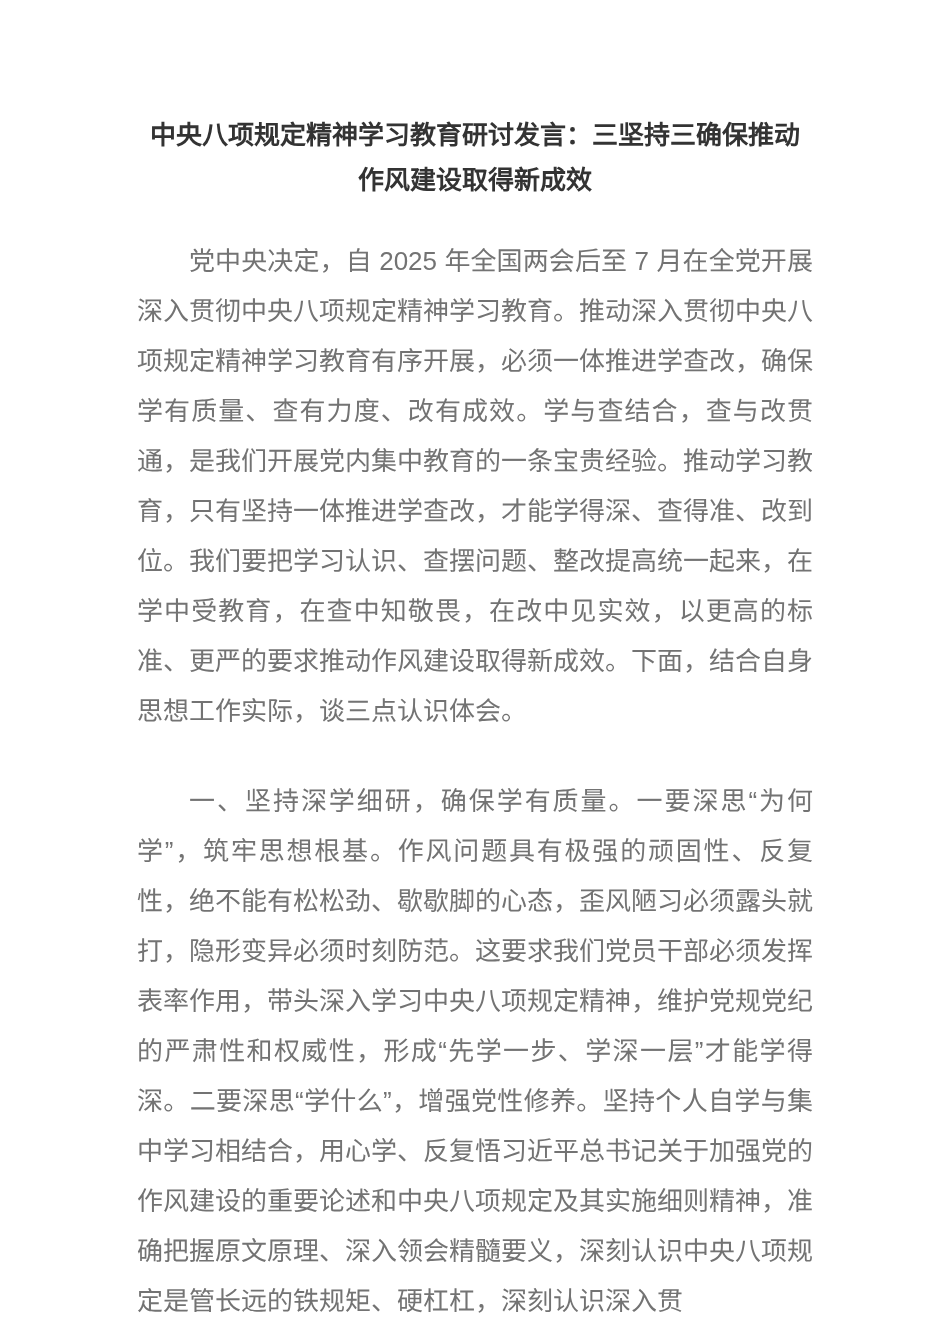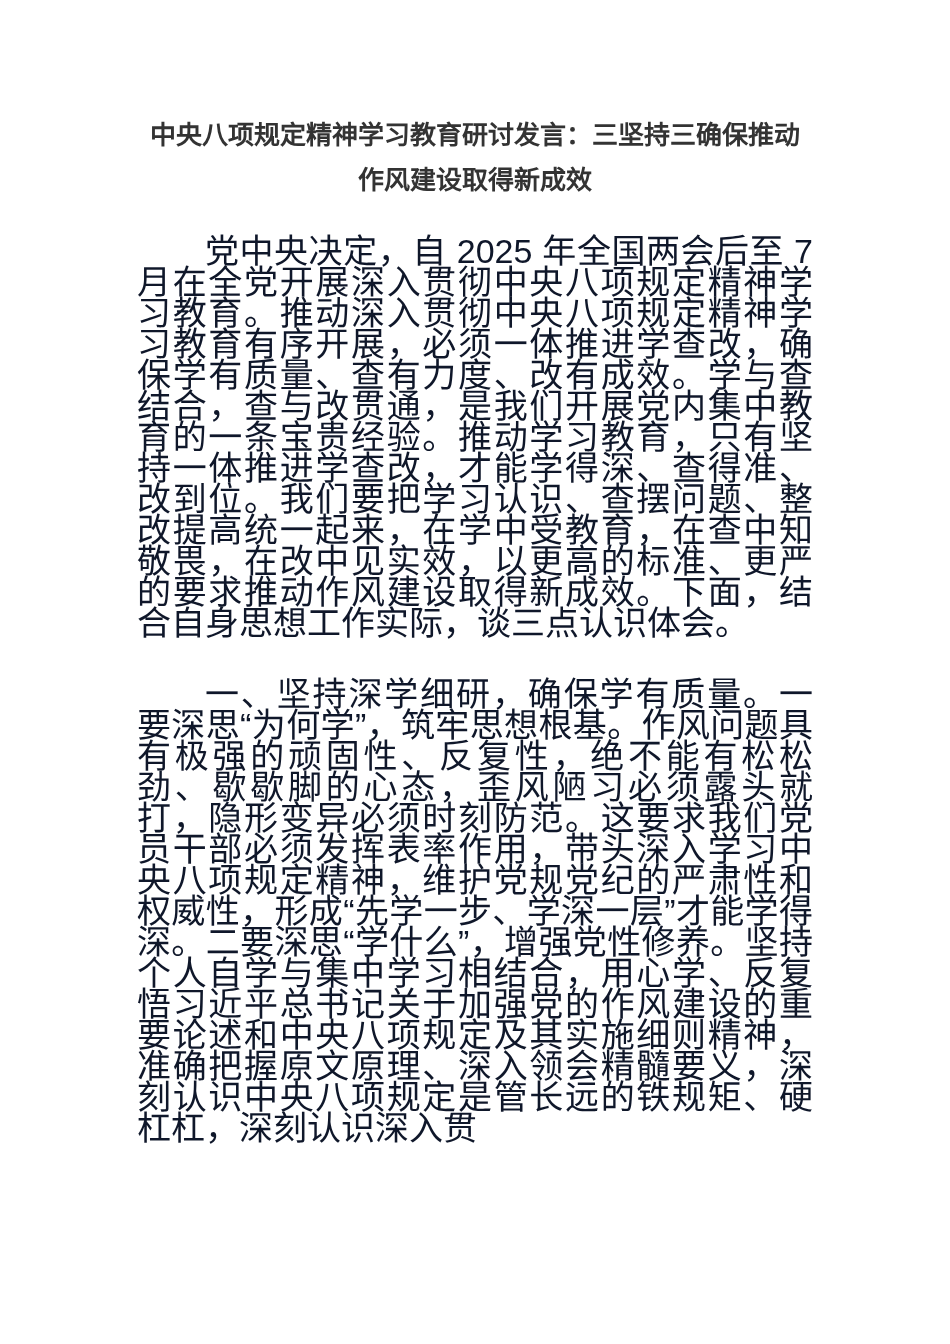--- a/index.html
+++ b/index.html
@@ -24,27 +24,27 @@
   .doc-title {
     font-size: 26px;
     font-weight: 700;
     line-height: 45px;
     text-align: center;
     max-width: 662px;
     margin: 0 auto 33px auto;
     color: #333333;
   }
   .doc-para {
-    font-size: 34px;
-    line-height: 31px;
+    font-size: 26px;
+    line-height: 50px;
     text-align: justify;
     text-justify: inter-ideograph;
     text-indent: 2em;
     margin: 0 0 40px 0;
-    color: #0f172a;
+    color: #737373;
     word-break: break-all;
   }
 </style>
 </head>
 <body>
 
 <div class="page">
   <h1 class="doc-title">中央八项规定精神学习教育研讨发言：三坚持三确保推动作风建设取得新成效</h1>
 
   <p class="doc-para">党中央决定，自 2025 年全国两会后至 7 月在全党开展深入贯彻中央八项规定精神学习教育。推动深入贯彻中央八项规定精神学习教育有序开展，必须一体推进学查改，确保学有质量、查有力度、改有成效。学与查结合，查与改贯通，是我们开展党内集中教育的一条宝贵经验。推动学习教育，只有坚持一体推进学查改，才能学得深、查得准、改到位。我们要把学习认识、查摆问题、整改提高统一起来，在学中受教育，在查中知敬畏，在改中见实效，以更高的标准、更严的要求推动作风建设取得新成效。下面，结合自身思想工作实际，谈三点认识体会。</p>

